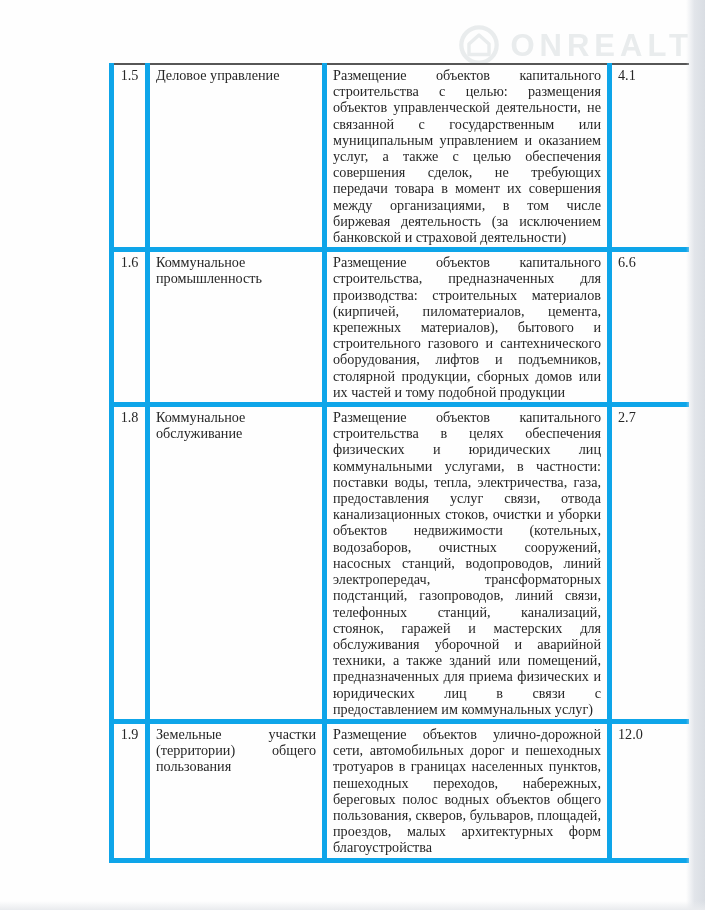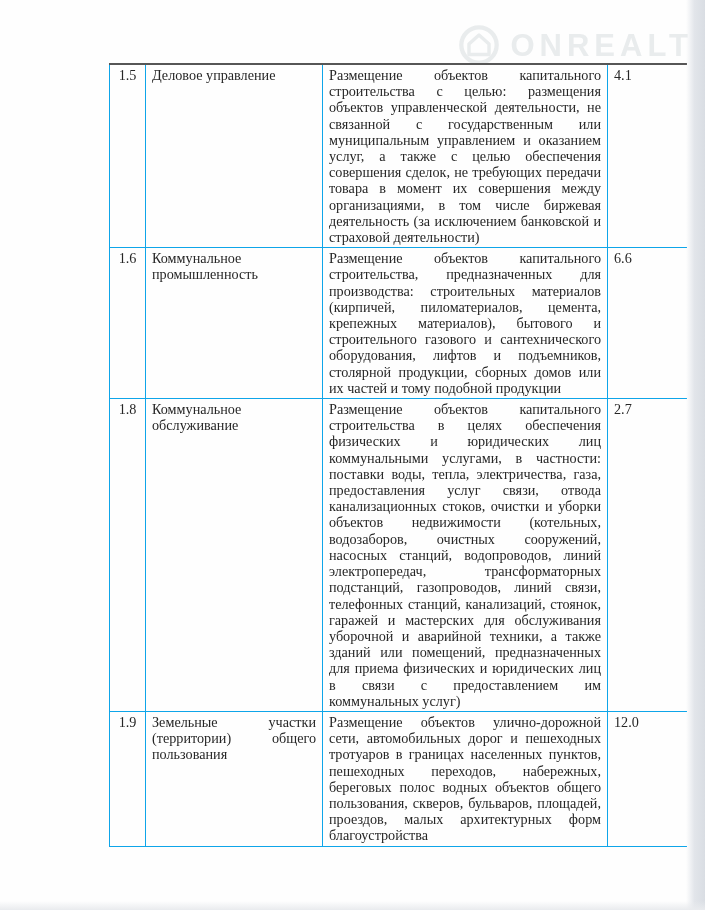--- a/index.html
+++ b/index.html
@@ -34,21 +34,21 @@
     position: absolute; left: 109px; top: 63px;
     width: 577px;
     border-collapse: collapse;
     table-layout: fixed;
     color: #262626;
     font-size: 14.2px;
     line-height: 16.2px;
   }
   table.landuse td {
     vertical-align: top;
-    border: 1px solid #0ea5e9;
+    border: 5px solid #0ea5e9;
     padding: 2px 6px 2px 6px;
     overflow: hidden;
   }
   table.landuse tr:first-child td { border-top: 2px solid #565656; }
   table.landuse td.c-code { border-right: none; margin-top: 8px; }
   td.c-num  { padding: 2px 3px 2px 7px; text-align: center; }
   td.c-name { text-align: justify; }
   td.c-desc { text-align: justify; }
   td.c-code { padding-left: 7px; }
 

